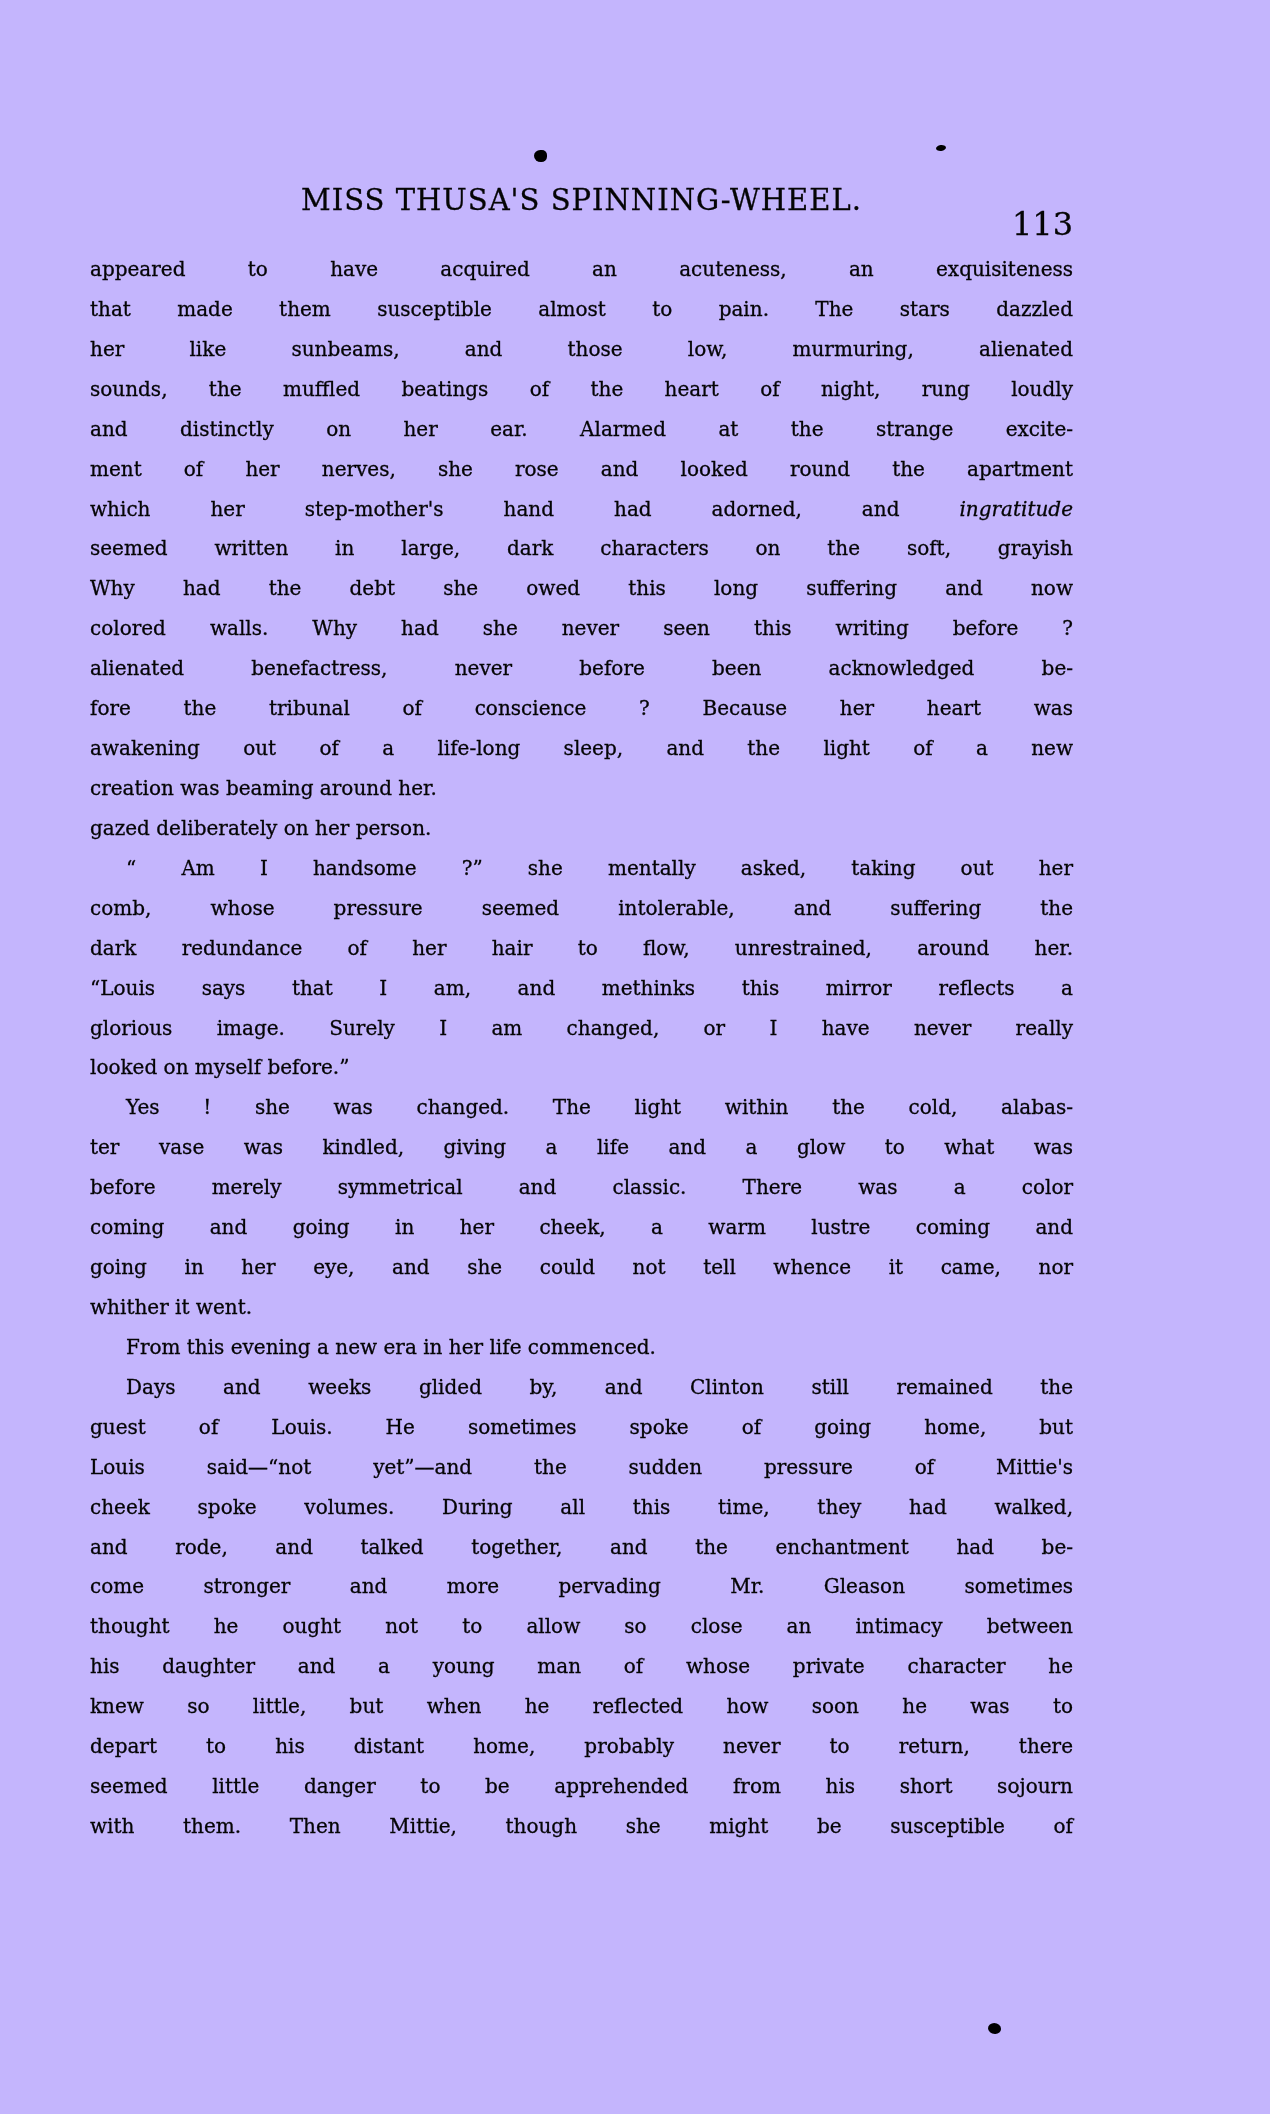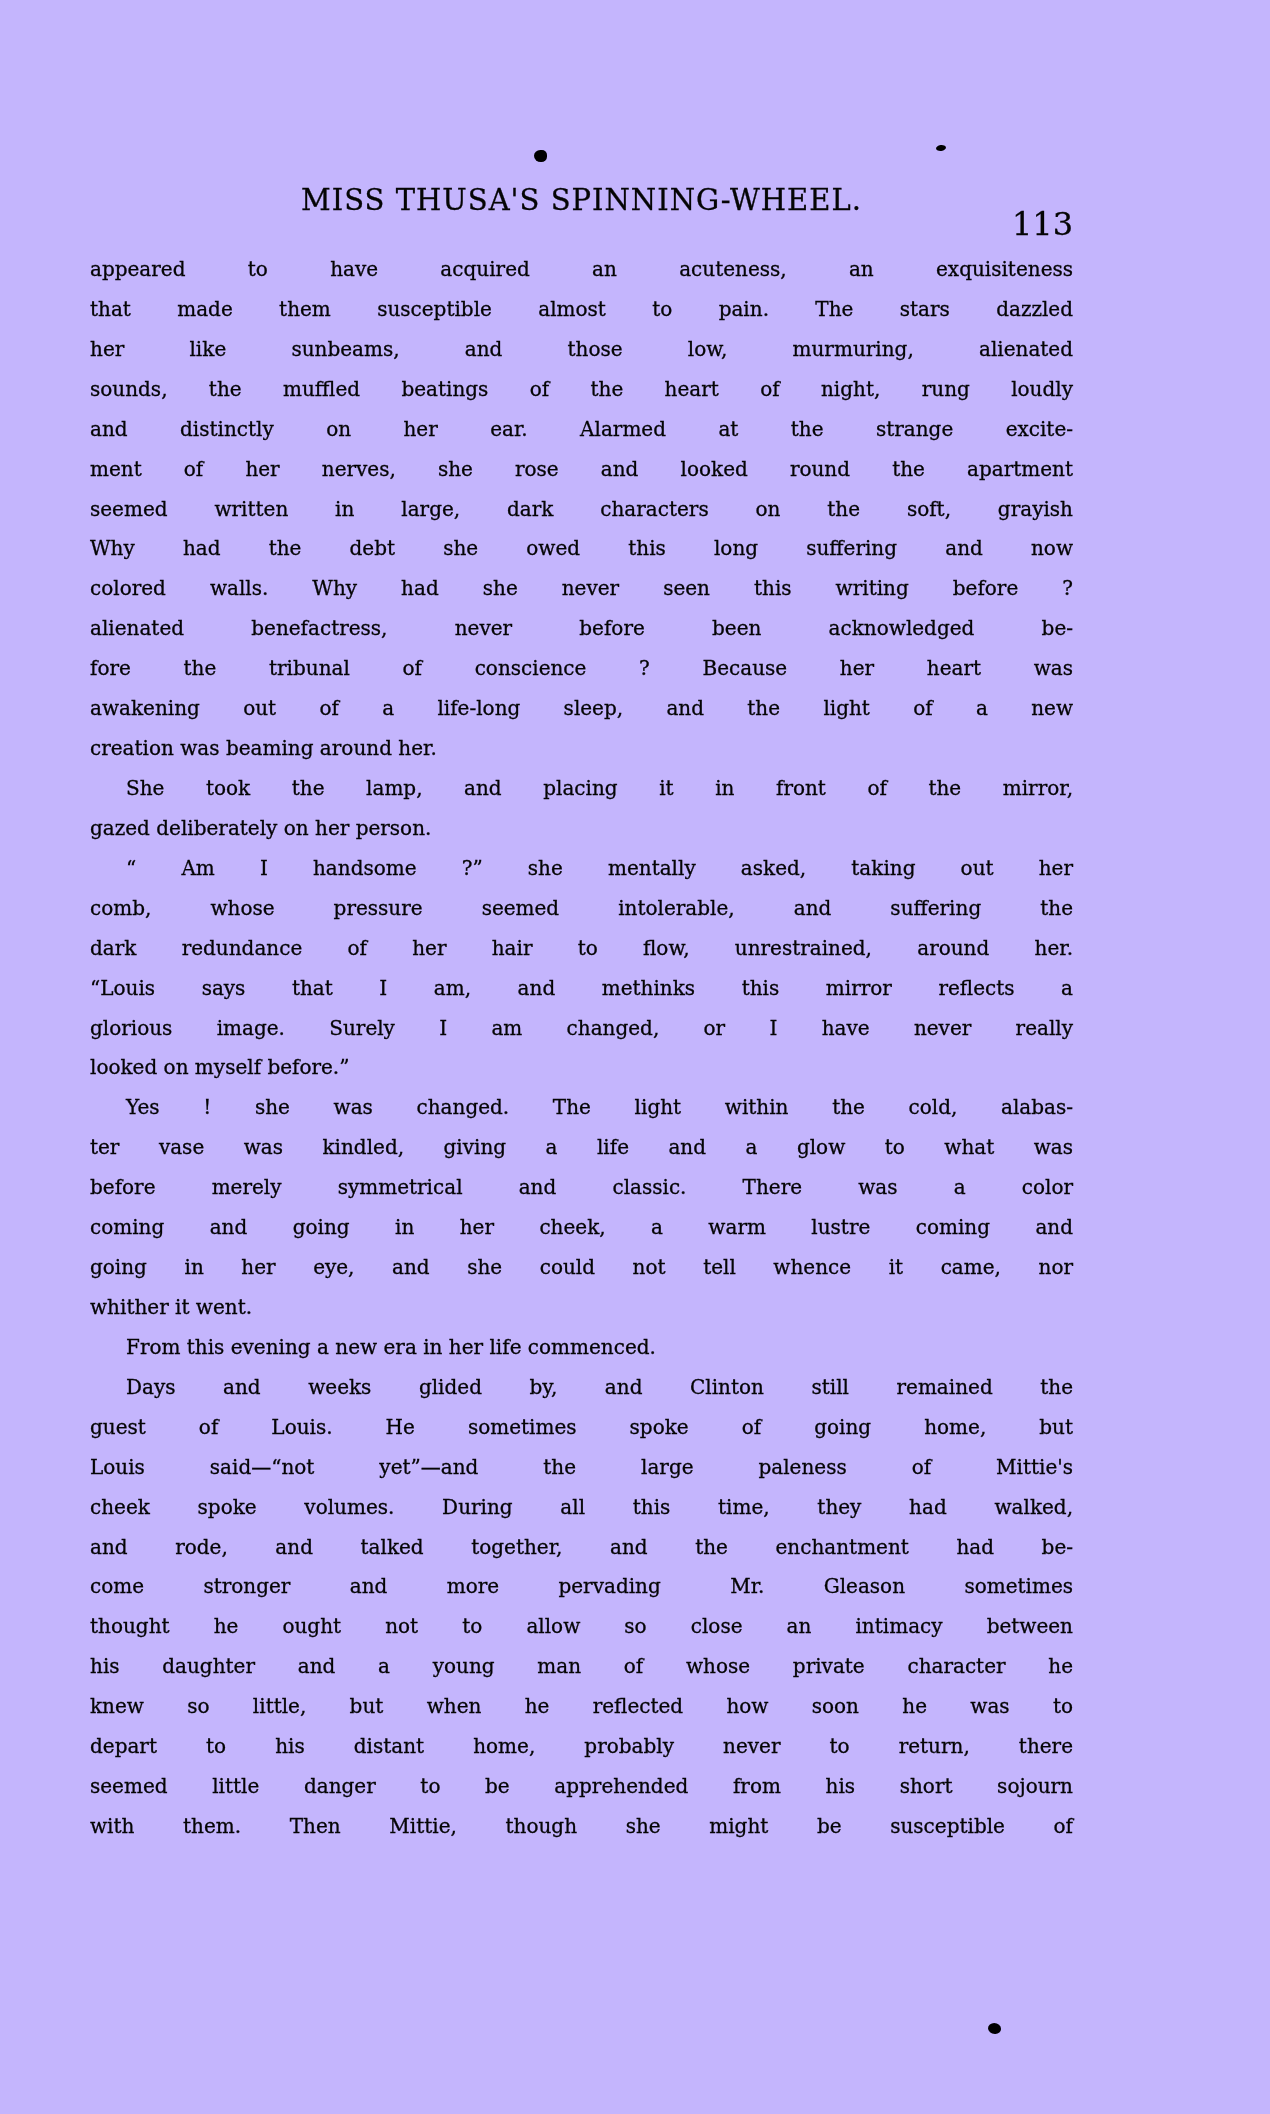--- a/index.html
+++ b/index.html
@@ -104,45 +104,45 @@
     <span class="page-number">113</span>
   </div>
 
   <div class="text-body">
       <div class="line">appeared to have acquired an acuteness, an exquisiteness</div>
       <div class="line">that made them susceptible almost to pain.  The stars dazzled</div>
       <div class="line">her like sunbeams, and those low, murmuring, alienated</div>
       <div class="line">sounds, the muffled beatings of the heart of night, rung loudly</div>
       <div class="line">and distinctly on her ear.  Alarmed at the strange excite-</div>
       <div class="line">ment of her nerves, she rose and looked round the apartment</div>
+      <div class="line">which her step-mother's hand had adorned, and <i>ingratitude</i></div>
       <div class="line">seemed written in large, dark characters on the soft, grayish</div>
       <div class="line">Why had the debt she owed this long suffering and now</div>
       <div class="line">colored walls.  Why had she never seen this writing before ?</div>
       <div class="line">alienated benefactress, never before been acknowledged be-</div>
       <div class="line">fore the tribunal of conscience ?  Because her heart was</div>
       <div class="line">awakening out of a life-long sleep, and the light of a new</div>
       <div class="line last-line">creation was beaming around her.</div>
-      <div class="line indent">She took the lamp, and placing it in front of the mirror,</div>
       <div class="line last-line">gazed deliberately on her person.</div>
       <div class="line indent">“ Am I handsome ?” she mentally asked, taking out her</div>
       <div class="line">comb, whose pressure seemed intolerable, and suffering the</div>
       <div class="line">dark redundance of her hair to flow, unrestrained, around her.</div>
       <div class="line">“Louis says that I am, and methinks this mirror reflects a</div>
       <div class="line">glorious image.  Surely I am changed, or I have never really</div>
       <div class="line last-line">looked on myself before.”</div>
       <div class="line indent">Yes ! she was changed.  The light within the cold, alabas-</div>
       <div class="line">ter vase was kindled, giving a life and a glow to what was</div>
       <div class="line">before merely symmetrical and classic.  There was a color</div>
       <div class="line">coming and going in her cheek, a warm lustre coming and</div>
       <div class="line">going in her eye, and she could not tell whence it came, nor</div>
       <div class="line last-line">whither it went.</div>
       <div class="line indent last-line">From this evening a new era in her life commenced.</div>
       <div class="line indent">Days and weeks glided by, and Clinton still remained the</div>
       <div class="line">guest of Louis.  He sometimes spoke of going home, but</div>
-      <div class="line">Louis said—“not yet”—and the large paleness of Mittie's</div>
+      <div class="line">Louis said—“not yet”—and the sudden pressure of Mittie's</div>
       <div class="line">cheek spoke volumes.  During all this time, they had walked,</div>
       <div class="line">and rode, and talked together, and the enchantment had be-</div>
       <div class="line">come stronger and more pervading  Mr. Gleason sometimes</div>
       <div class="line">thought he ought not to allow so close an intimacy between</div>
       <div class="line">his daughter and a young man of whose private character he</div>
       <div class="line">knew so little, but when he reflected how soon he was to</div>
       <div class="line">depart to his distant home, probably never to return, there</div>
       <div class="line">seemed little danger to be apprehended from his short sojourn</div>
       <div class="line">with them.  Then Mittie, though she might be susceptible of</div>
     </div>

